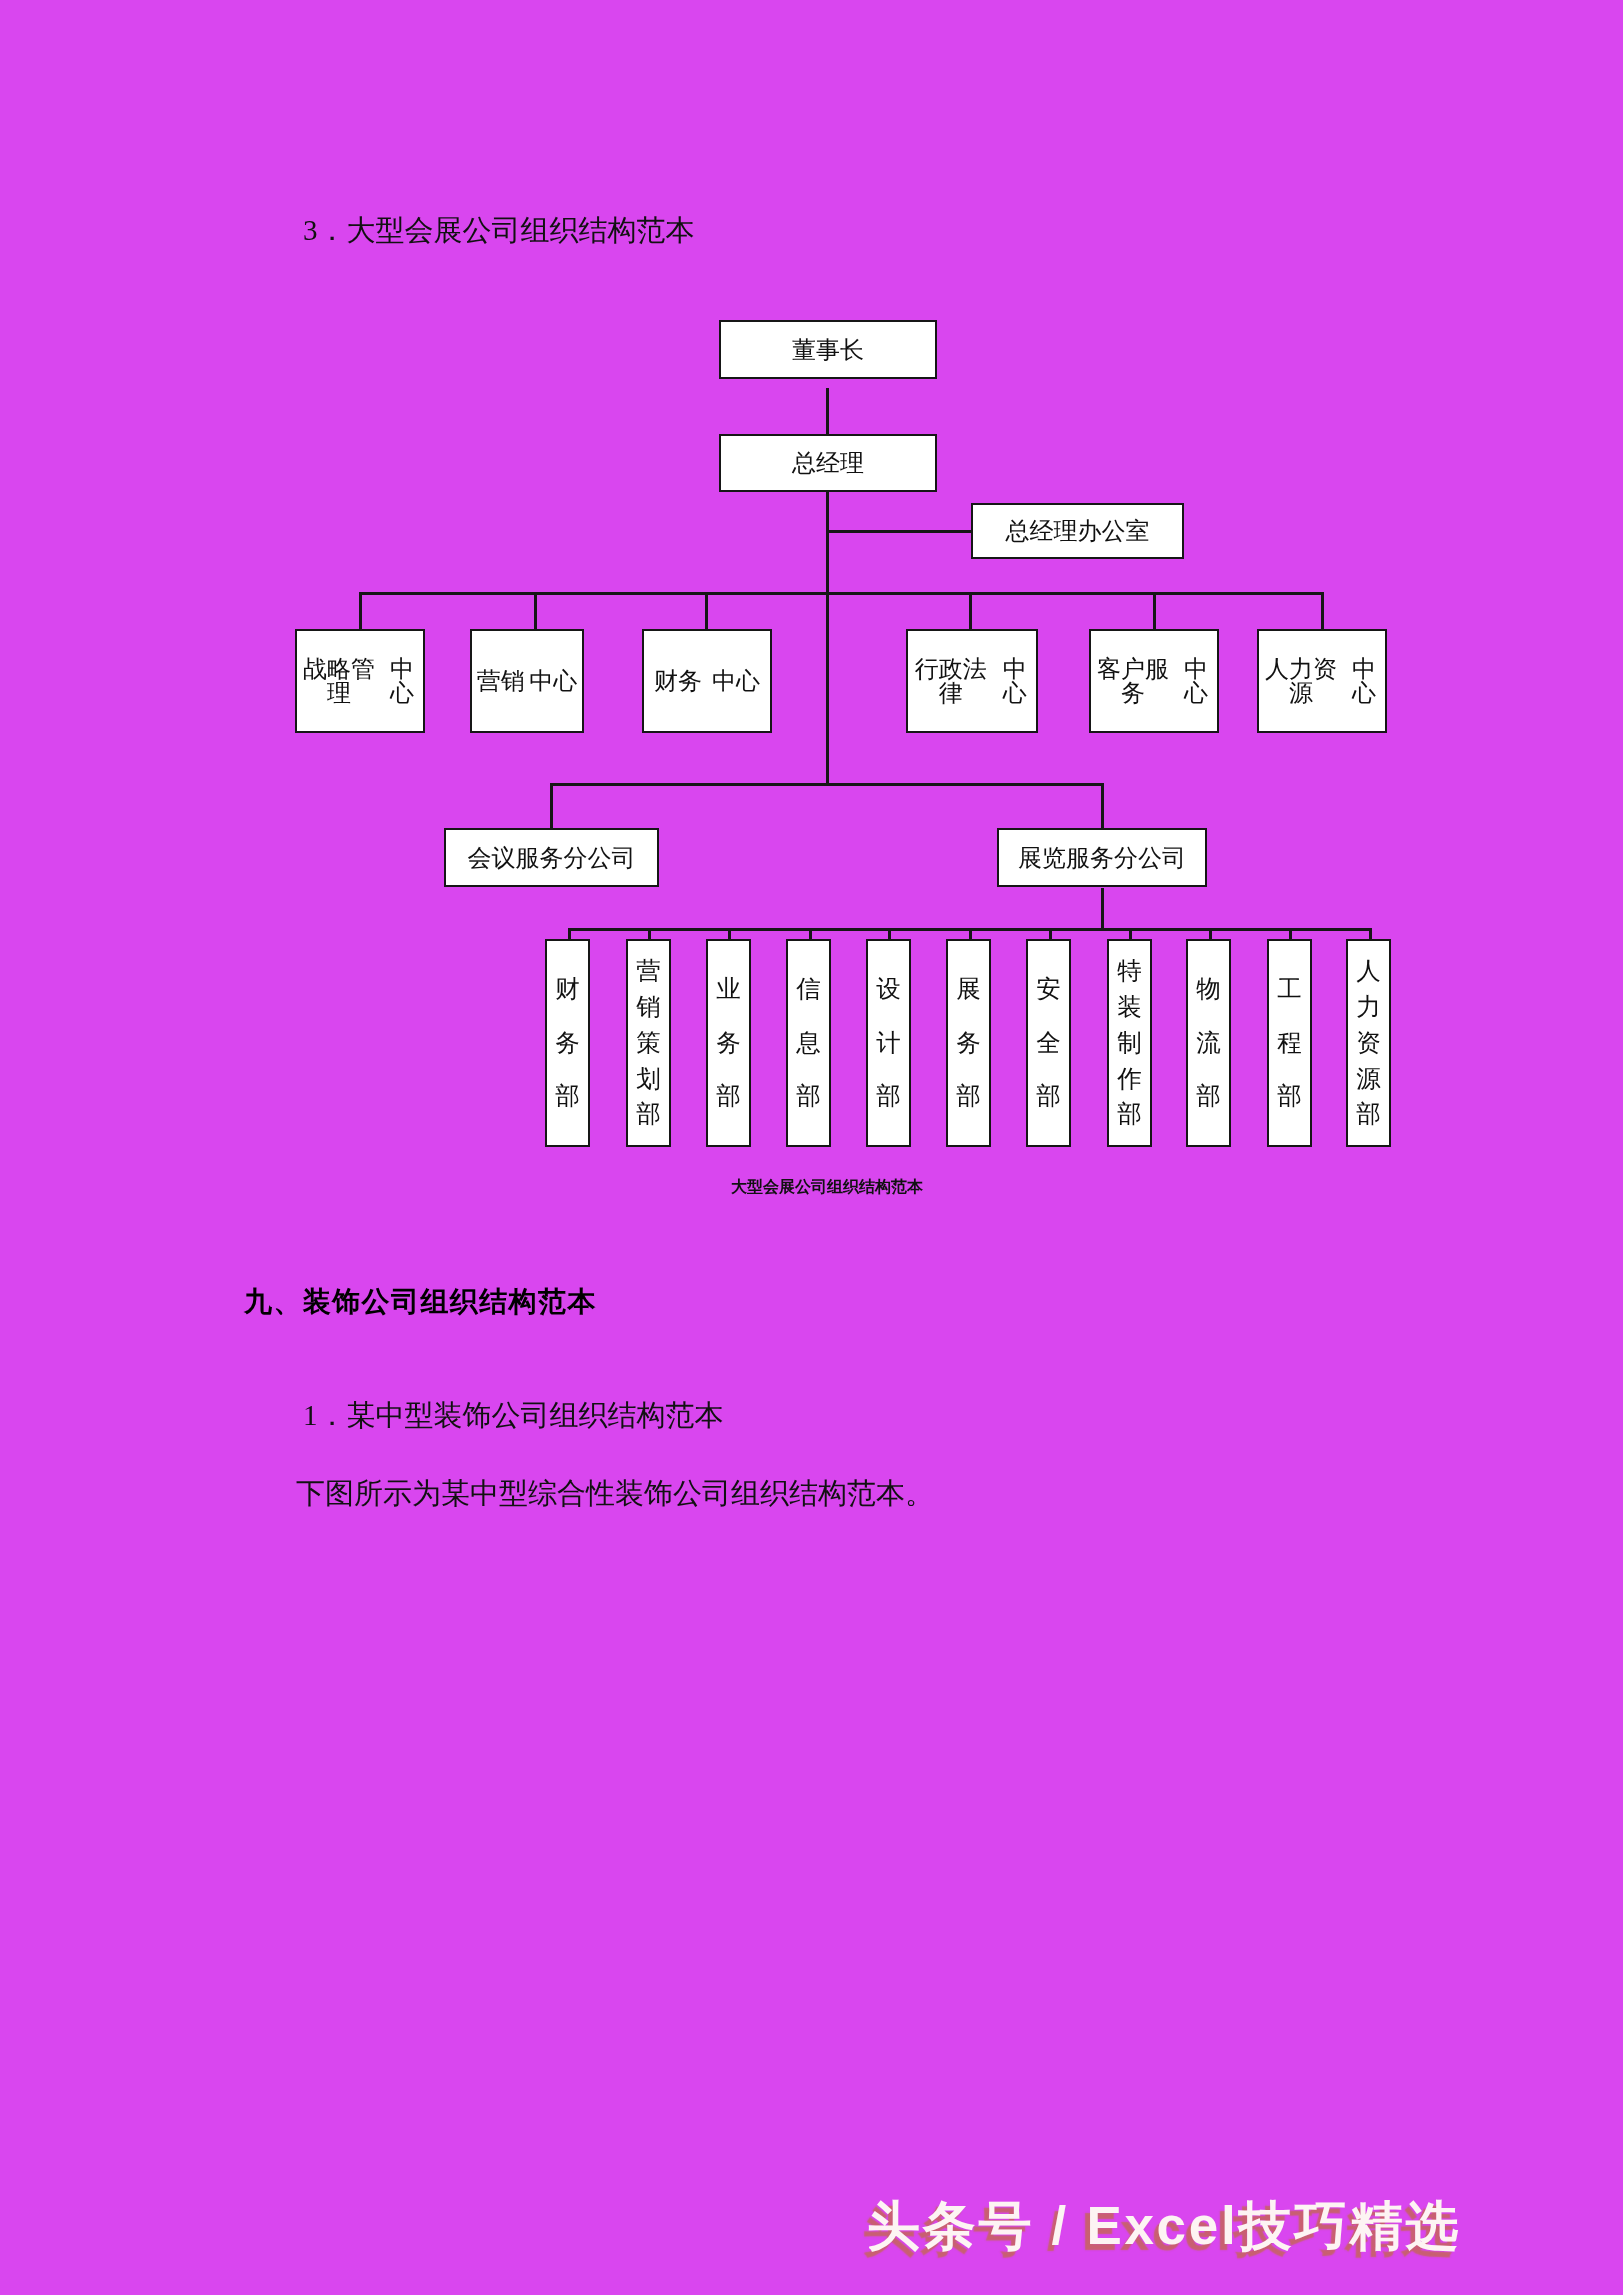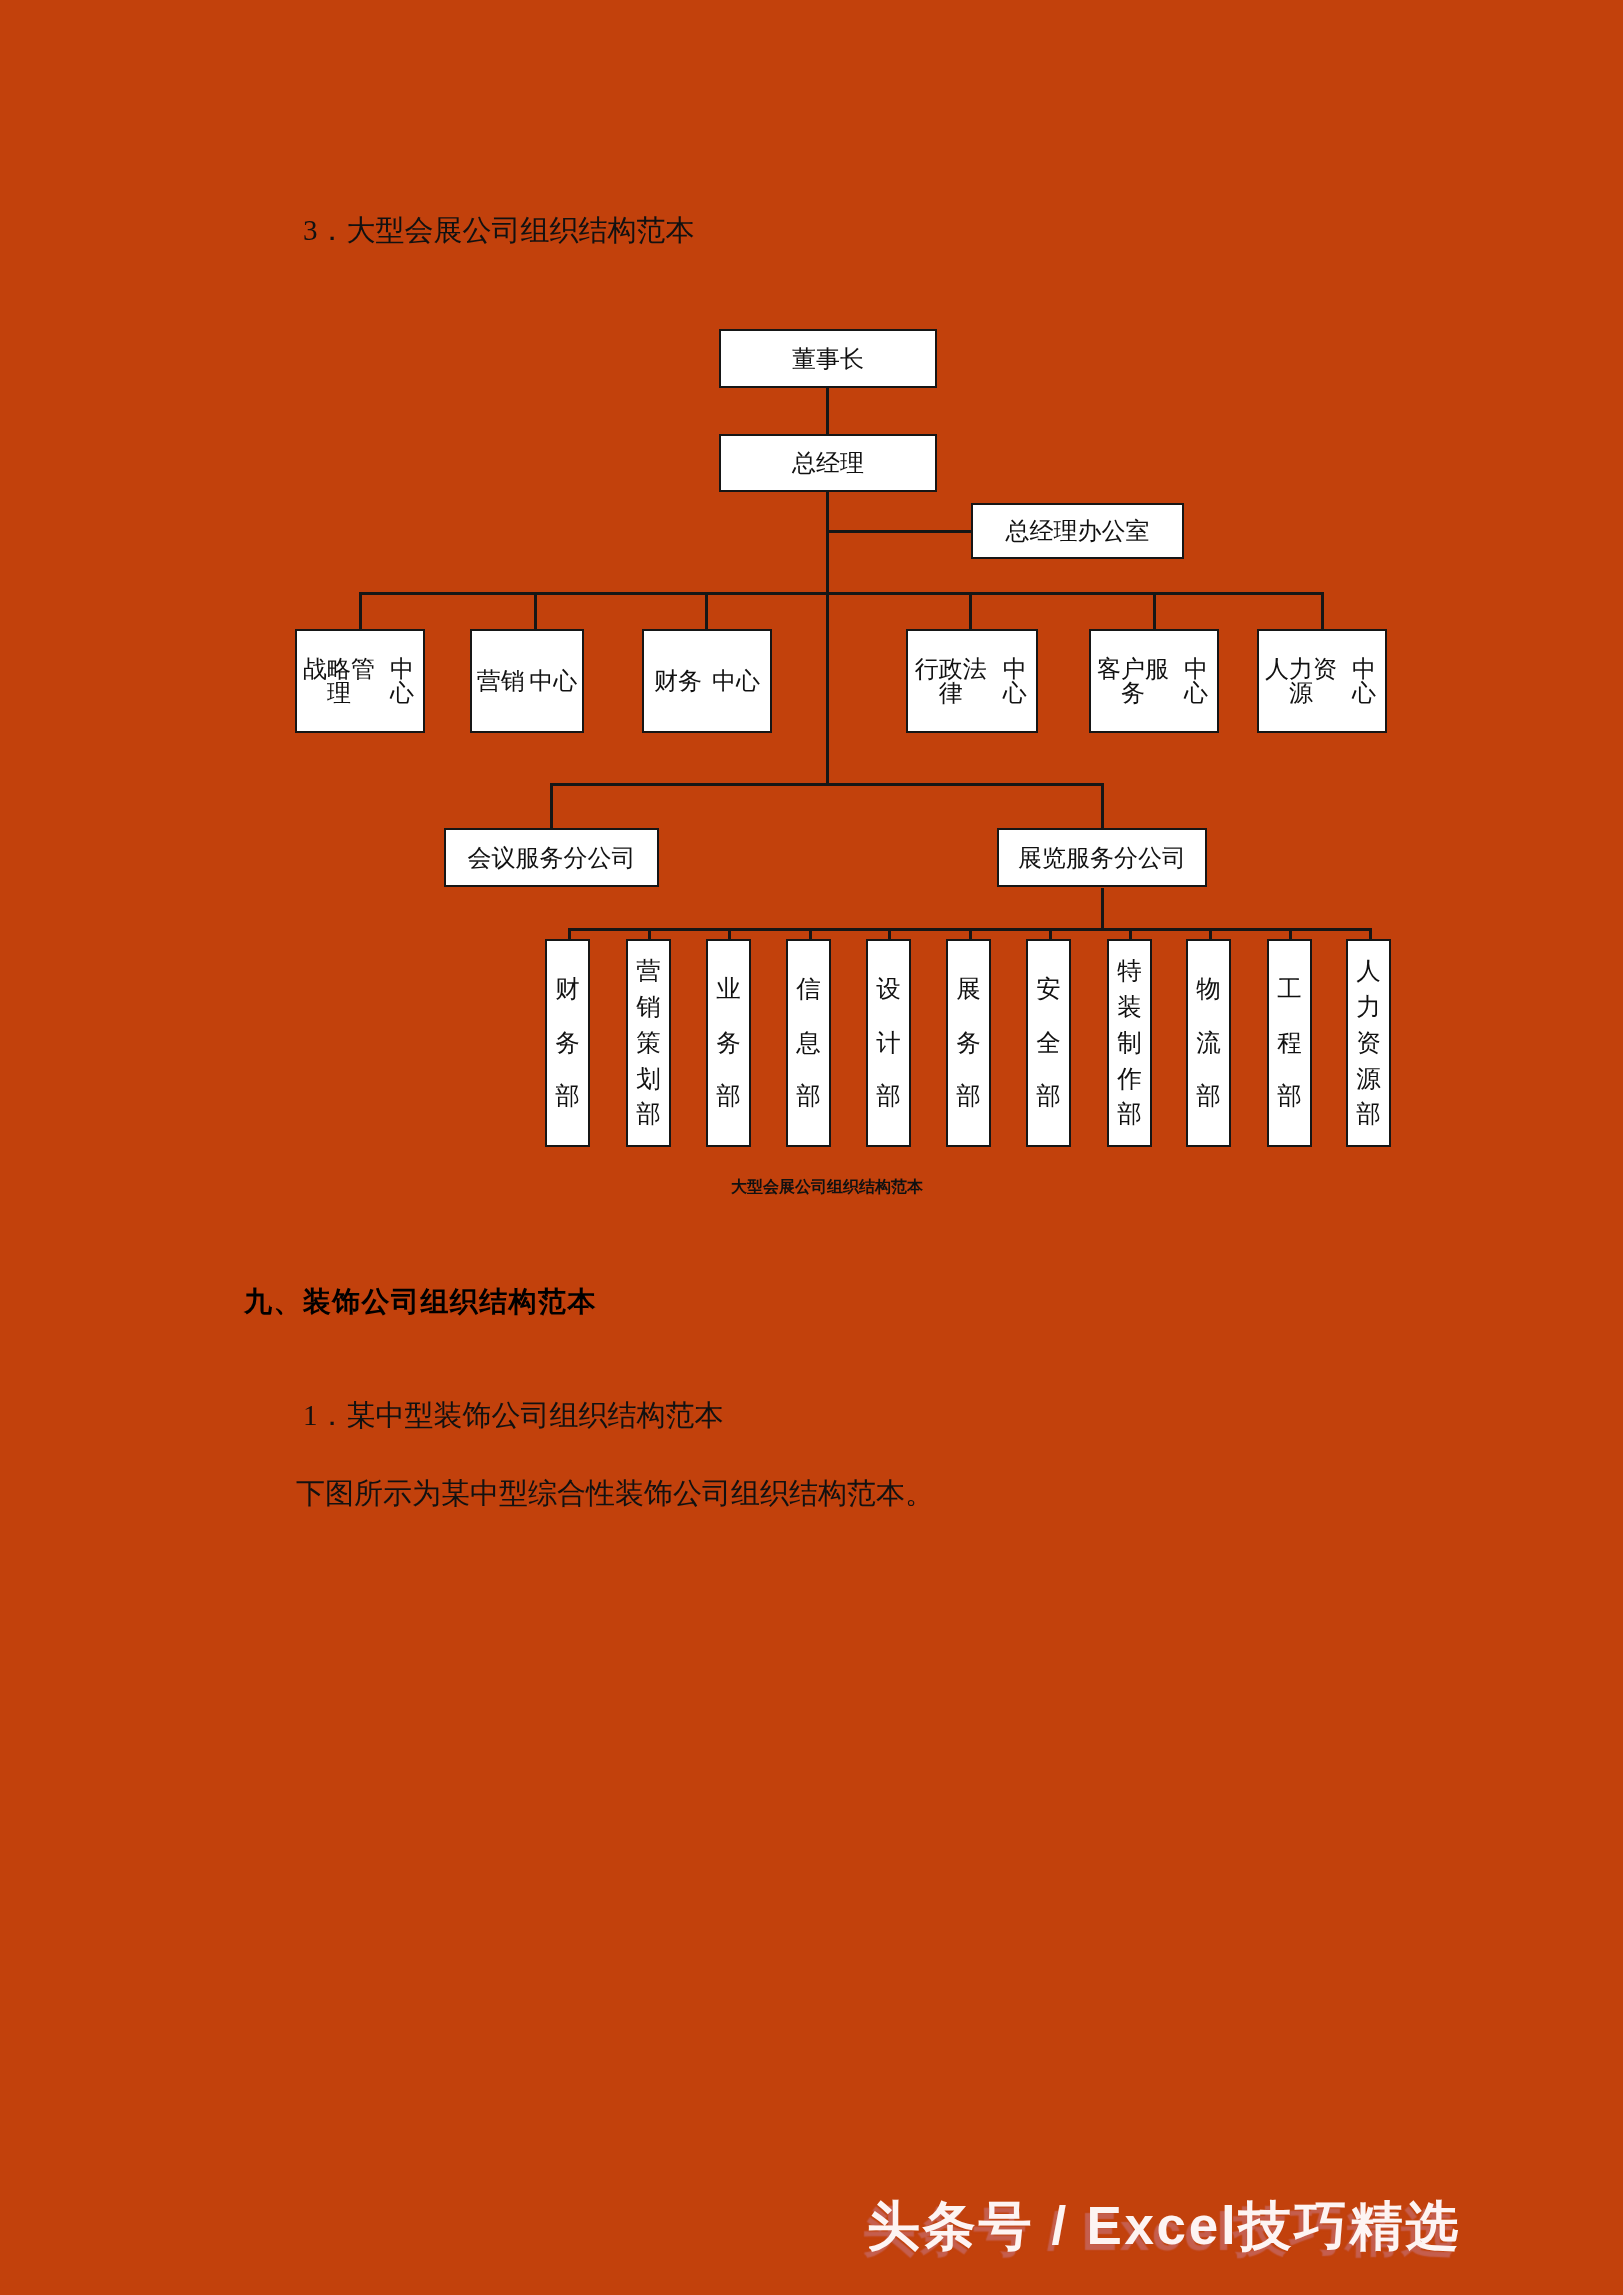--- a/index.html
+++ b/index.html
@@ -1,20 +1,20 @@
 <!DOCTYPE html>
 <html style="font-size:11px"><head>
 <meta charset="utf-8">
 <style>
   html,body{margin:0;padding:0;background:#ffffff;}
   .page{
     position:relative;
     width:1623px;
     height:2295px;
-    background:#c2410c;
+    background:#d946ef;
     overflow:hidden;
     font-family:"Liberation Serif","DejaVu Serif",serif;
     color:#000000;
   }
   
   .sec-item{
     position:absolute;
     font-size:29px;
     line-height:1.2;
     white-space:nowrap;
@@ -110,21 +110,21 @@
     <div class="vline" style="left:728px;top:928px;height:11.6px;"></div>
     <div class="vline" style="left:809px;top:928px;height:11.6px;"></div>
     <div class="vline" style="left:888px;top:928px;height:11.6px;"></div>
     <div class="vline" style="left:969px;top:928px;height:11.6px;"></div>
     <div class="vline" style="left:1049px;top:928px;height:11.6px;"></div>
     <div class="vline" style="left:1129px;top:928px;height:11.6px;"></div>
     <div class="vline" style="left:1209px;top:928px;height:11.6px;"></div>
     <div class="vline" style="left:1289px;top:928px;height:11.6px;"></div>
     <div class="vline" style="left:1369px;top:928px;height:11.6px;"></div>
 
-    <div class="box" style="left:719px;top:329px;width:218px;height:59px;">董事长</div>
+    <div class="box" style="left:719px;top:320px;width:218px;height:59px;">董事长</div>
     <div class="box" style="left:719px;top:434px;width:218px;height:58px;">总经理</div>
     <div class="box" style="left:971px;top:503px;width:213px;height:56px;">总经理办公室</div>
 
     <div class="box two-line" style="left:295px;top:629px;width:130px;height:104px;">
       <span class="ln">战略管理</span>
       <span class="ln">中心</span>
     </div>
     <div class="box two-line" style="left:470px;top:629px;width:114px;height:104px;">
       <span class="ln">营销</span>
       <span class="ln">中心</span>

